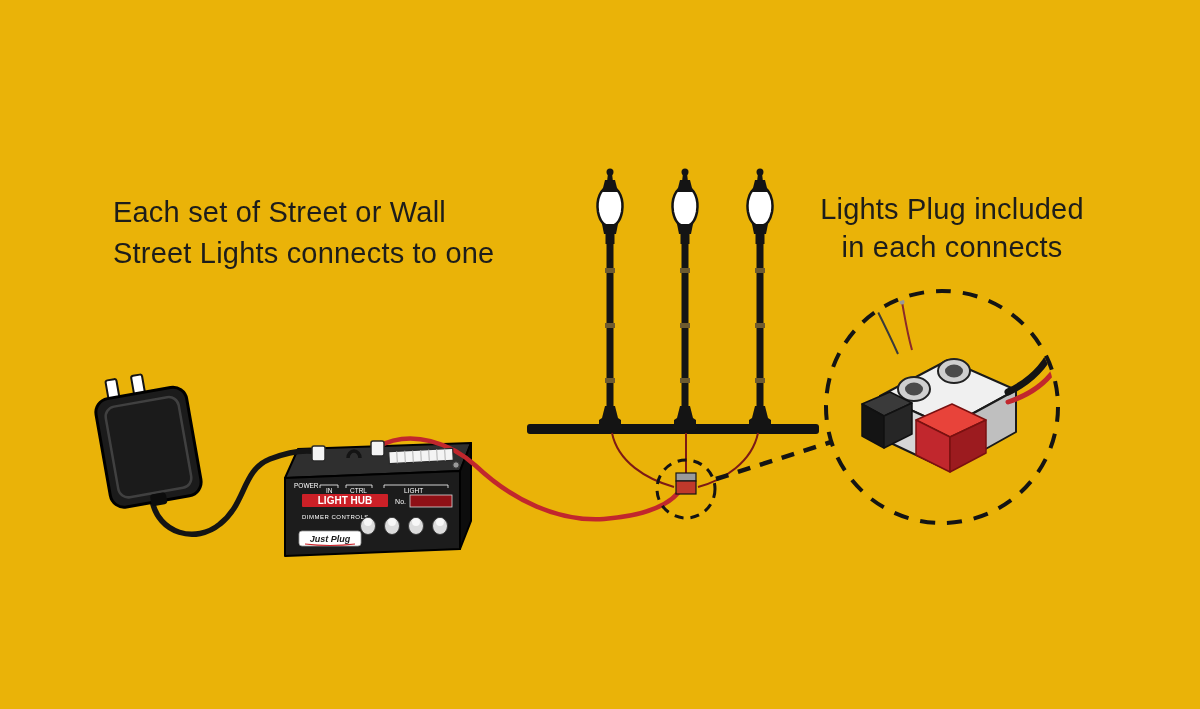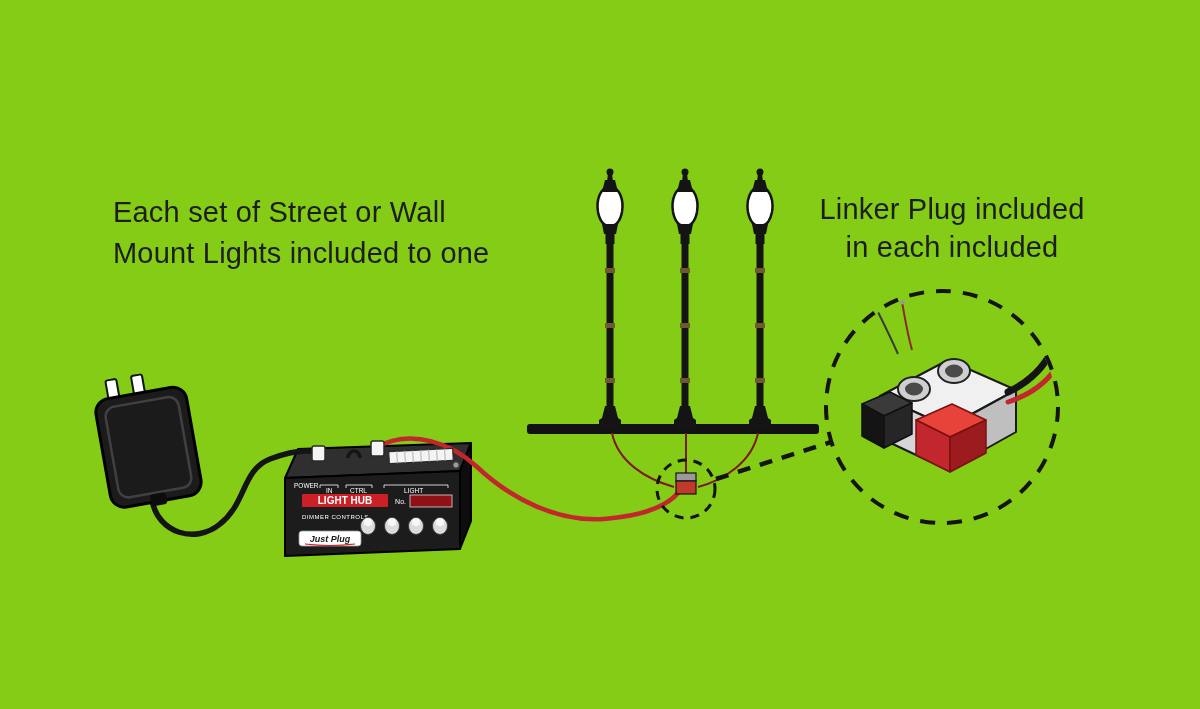--- a/index.html
+++ b/index.html
@@ -1,21 +1,21 @@
 <!DOCTYPE html>
 <html><head>
 <meta charset="utf-8">
 <style>
   html,body{margin:0;padding:0;}
   body{background:#b9b7b5;}
   .stage{
     position:relative;
     width:1200px;height:709px;
     margin:0 auto;
-    background:#84cc16;
+    background:#eab308;
     overflow:hidden;
     font-family:"Liberation Sans",sans-serif;
   }
   .scene{position:absolute;left:0;top:0;}
   .caption{
     position:absolute;
     color:#1d1d1b;
     font-size:29px;
     font-weight:400;
     letter-spacing:0.2px;
@@ -24,26 +24,26 @@
   .caption-right{left:782px;top:190px;width:340px;text-align:center;line-height:38px;}
   svg text{font-family:"Liberation Sans",sans-serif;}
 </style>
 </head>
 <body>
 
 <div class="stage">
 
   <div class="caption caption-left">
     <div>Each set of Street or Wall</div>
-    <div>Mount Lights included to one</div>
+    <div>Street Lights connects to one</div>
   </div>
 
   <div class="caption caption-right">
-    <div>Linker Plug included</div>
-    <div>in each included</div>
+    <div>Lights Plug included</div>
+    <div>in each connects</div>
   </div>
 
   <svg class="scene" width="1200" height="709" viewBox="0 0 1200 709">
     <defs>
       <g id="lamp">
         <path d="M0,18 C10,20 14,32 12,44 C10,54 6,58 0,58 C-6,58 -10,54 -12,44 C-14,32 -10,20 0,18 Z" fill="#ffffff" stroke="#141414" stroke-width="2.5"></path>
         <path d="M-8,24 L8,24 L5,12 L-5,12 Z" fill="#141414"></path>
         <path d="M-3,14 L3,14 L2,5 L-2,5 Z" fill="#141414"></path>
         <circle cx="0" cy="4" r="3.5" fill="#141414"></circle>
         <path d="M-8,56 L8,56 L6,66 L-6,66 Z" fill="#141414"></path>

